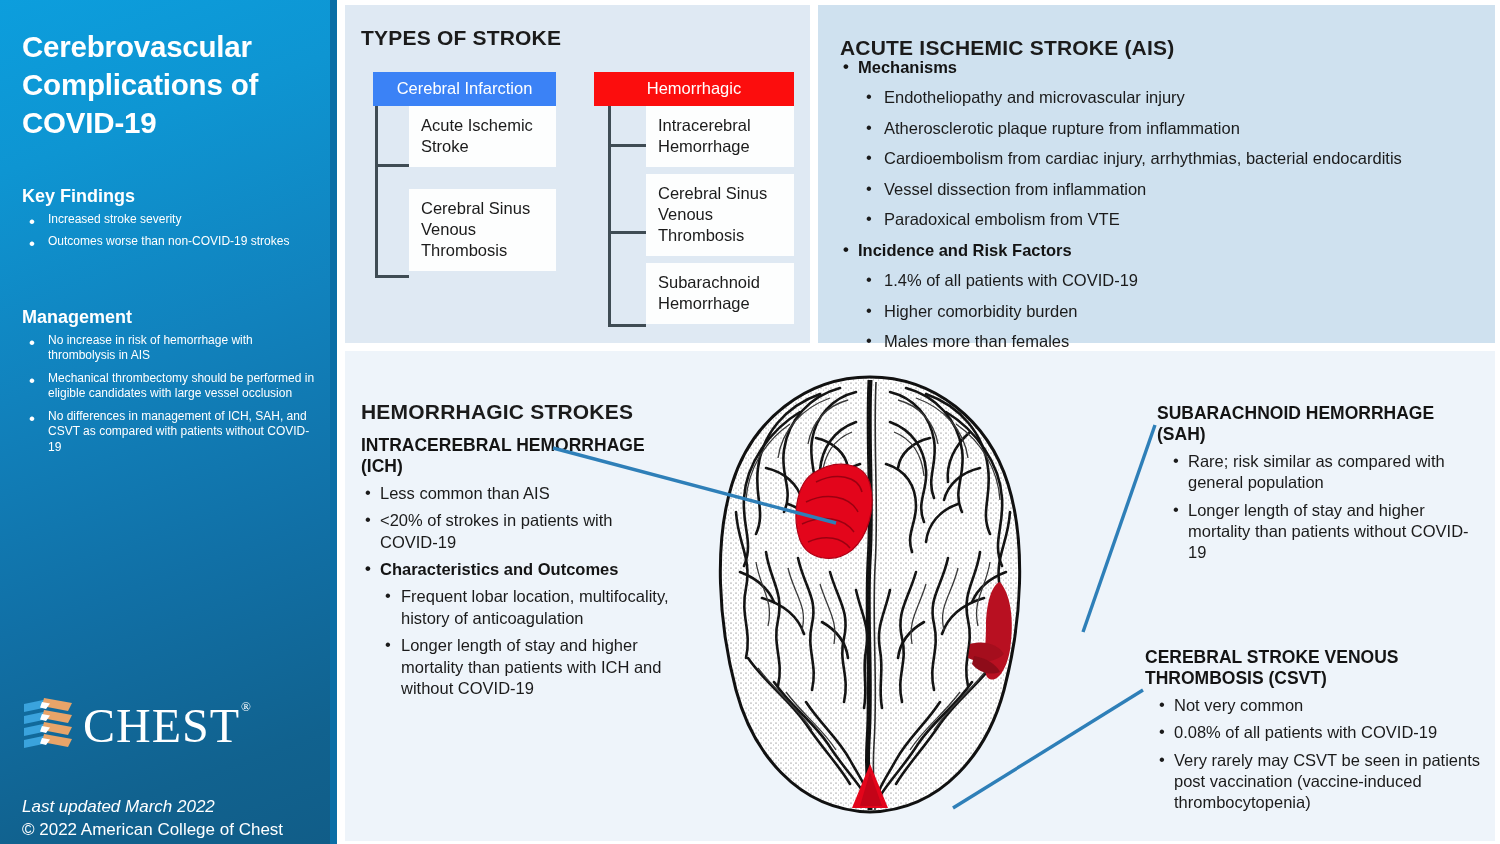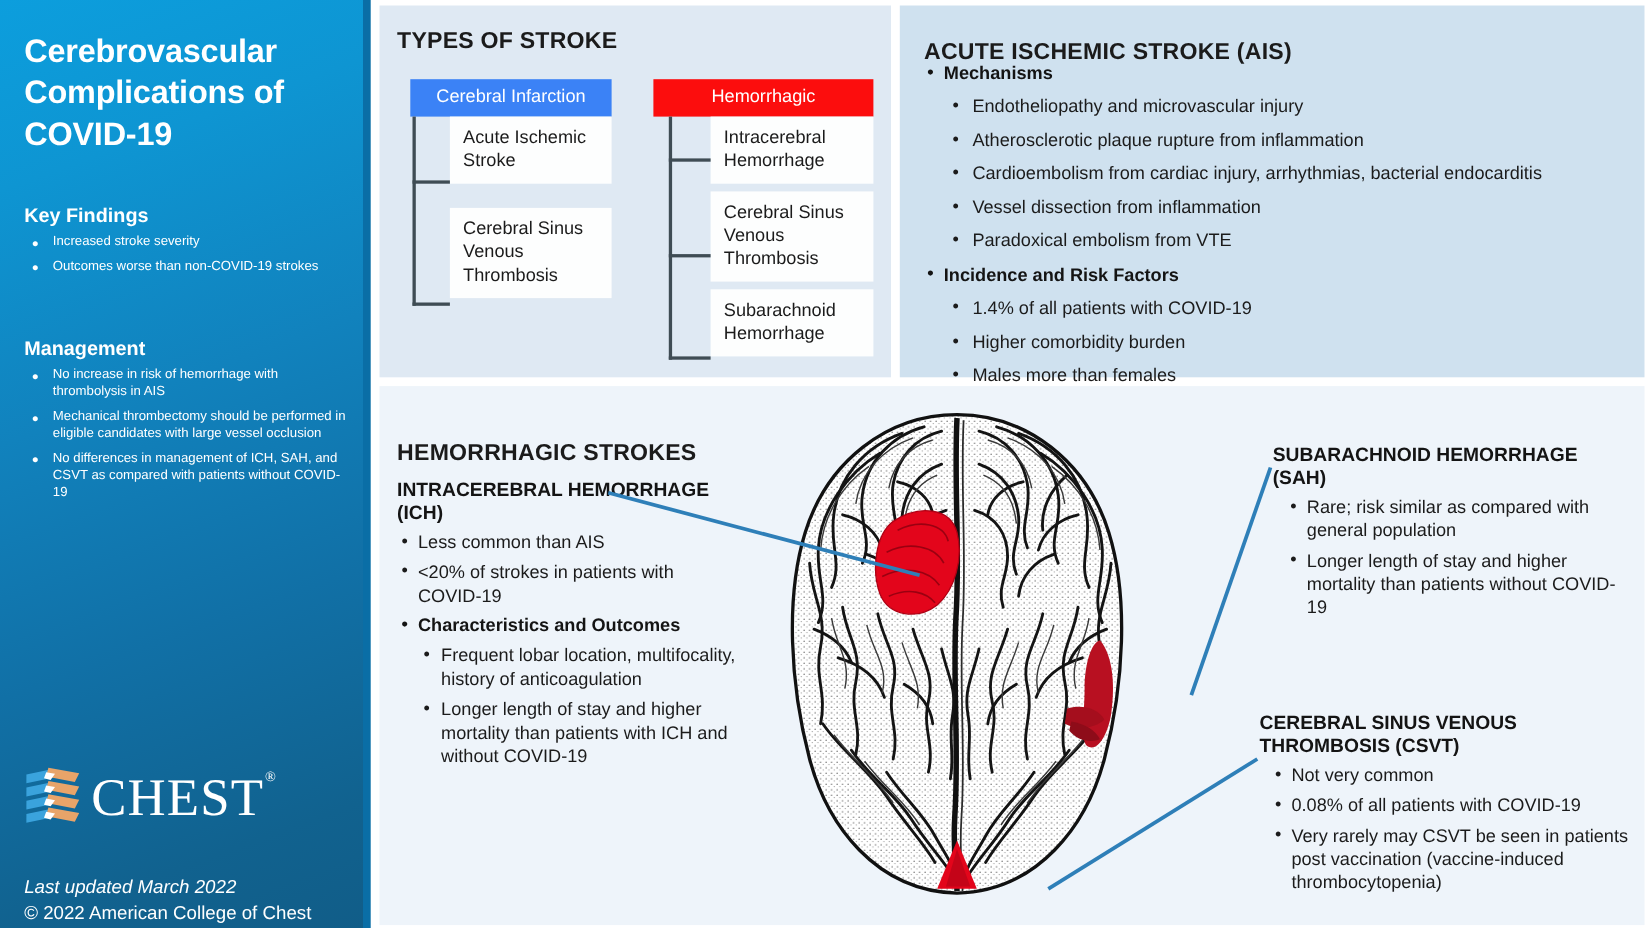--- a/index.html
+++ b/index.html
@@ -222,21 +222,21 @@
 
     <div class="sub" style="left:812px; top:52px; width:322px;">
       <h3>SUBARACHNOID HEMORRHAGE (SAH)</h3>
       <ul style="margin-left:12px;">
         <li>Rare; risk similar as compared with general population</li>
         <li>Longer length of stay and higher mortality than patients without COVID-19</li>
       </ul>
     </div>
 
     <div class="sub" style="left:800px; top:296px; width:340px;">
-      <h3>CEREBRAL SINUS VENOUS THROMBOSIS (CSVT)</h3>
+      <h3>CEREBRAL STROKE VENOUS THROMBOSIS (CSVT)</h3>
       <ul style="margin-left:10px;">
         <li>Not very common</li>
         <li>0.08% of all patients with COVID-19</li>
         <li>Very rarely may CSVT be seen in patients post vaccination (vaccine-induced thrombocytopenia)</li>
       </ul>
     </div>
   </div>
 
   <svg id="brain-svg" width="400" height="465" viewBox="0 0 400 465">
     <defs>

